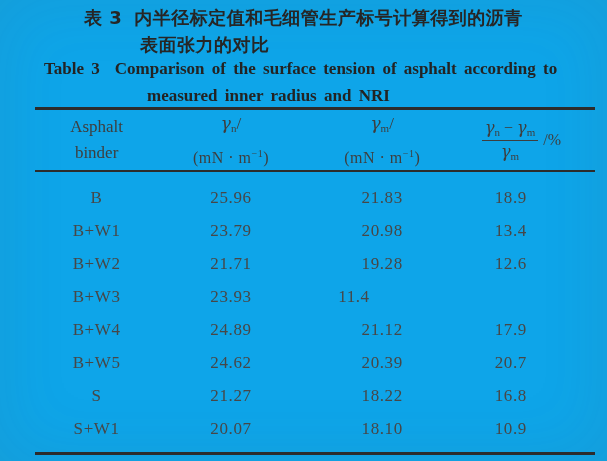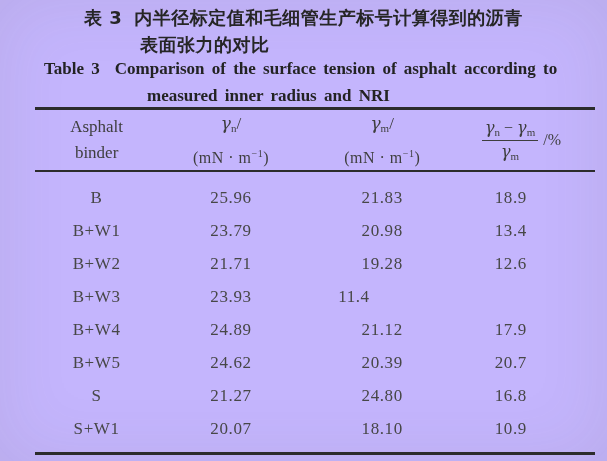--- a/index.html
+++ b/index.html
@@ -1,21 +1,21 @@
 <!DOCTYPE html>
 <html><head>
 <meta charset="utf-8">
 <style>
   * { box-sizing: border-box; margin: 0; padding: 0; }
   html, body { background: #f3f2ef; }
   .page {
     position: relative;
     width: 607px;
     height: 461px;
-    background: #c4b5fd;
+    background: #0ea5e9;
     box-shadow: inset 0 0 70px rgba(90,85,70,0.10);
     font-family: "Liberation Serif", "DejaVu Serif", serif;
     overflow: hidden;
   }
 
   
   .zh {
     position: absolute;
     font-family: "DejaVu Sans", "Liberation Sans", sans-serif;
     font-weight: bold;
@@ -158,21 +158,21 @@
     </div>
     <div class="trow">
       <div class="col c1">B+W5</div>
       <div class="col c2">24.62</div>
       <div class="col c3">20.39</div>
       <div class="col c4">20.7</div>
     </div>
     <div class="trow">
       <div class="col c1">S</div>
       <div class="col c2">21.27</div>
-      <div class="col c3">24.80</div>
+      <div class="col c3">18.22</div>
       <div class="col c4">16.8</div>
     </div>
     <div class="trow">
       <div class="col c1">S+W1</div>
       <div class="col c2">20.07</div>
       <div class="col c3">18.10</div>
       <div class="col c4">10.9</div>
     </div>
   </div>
 

